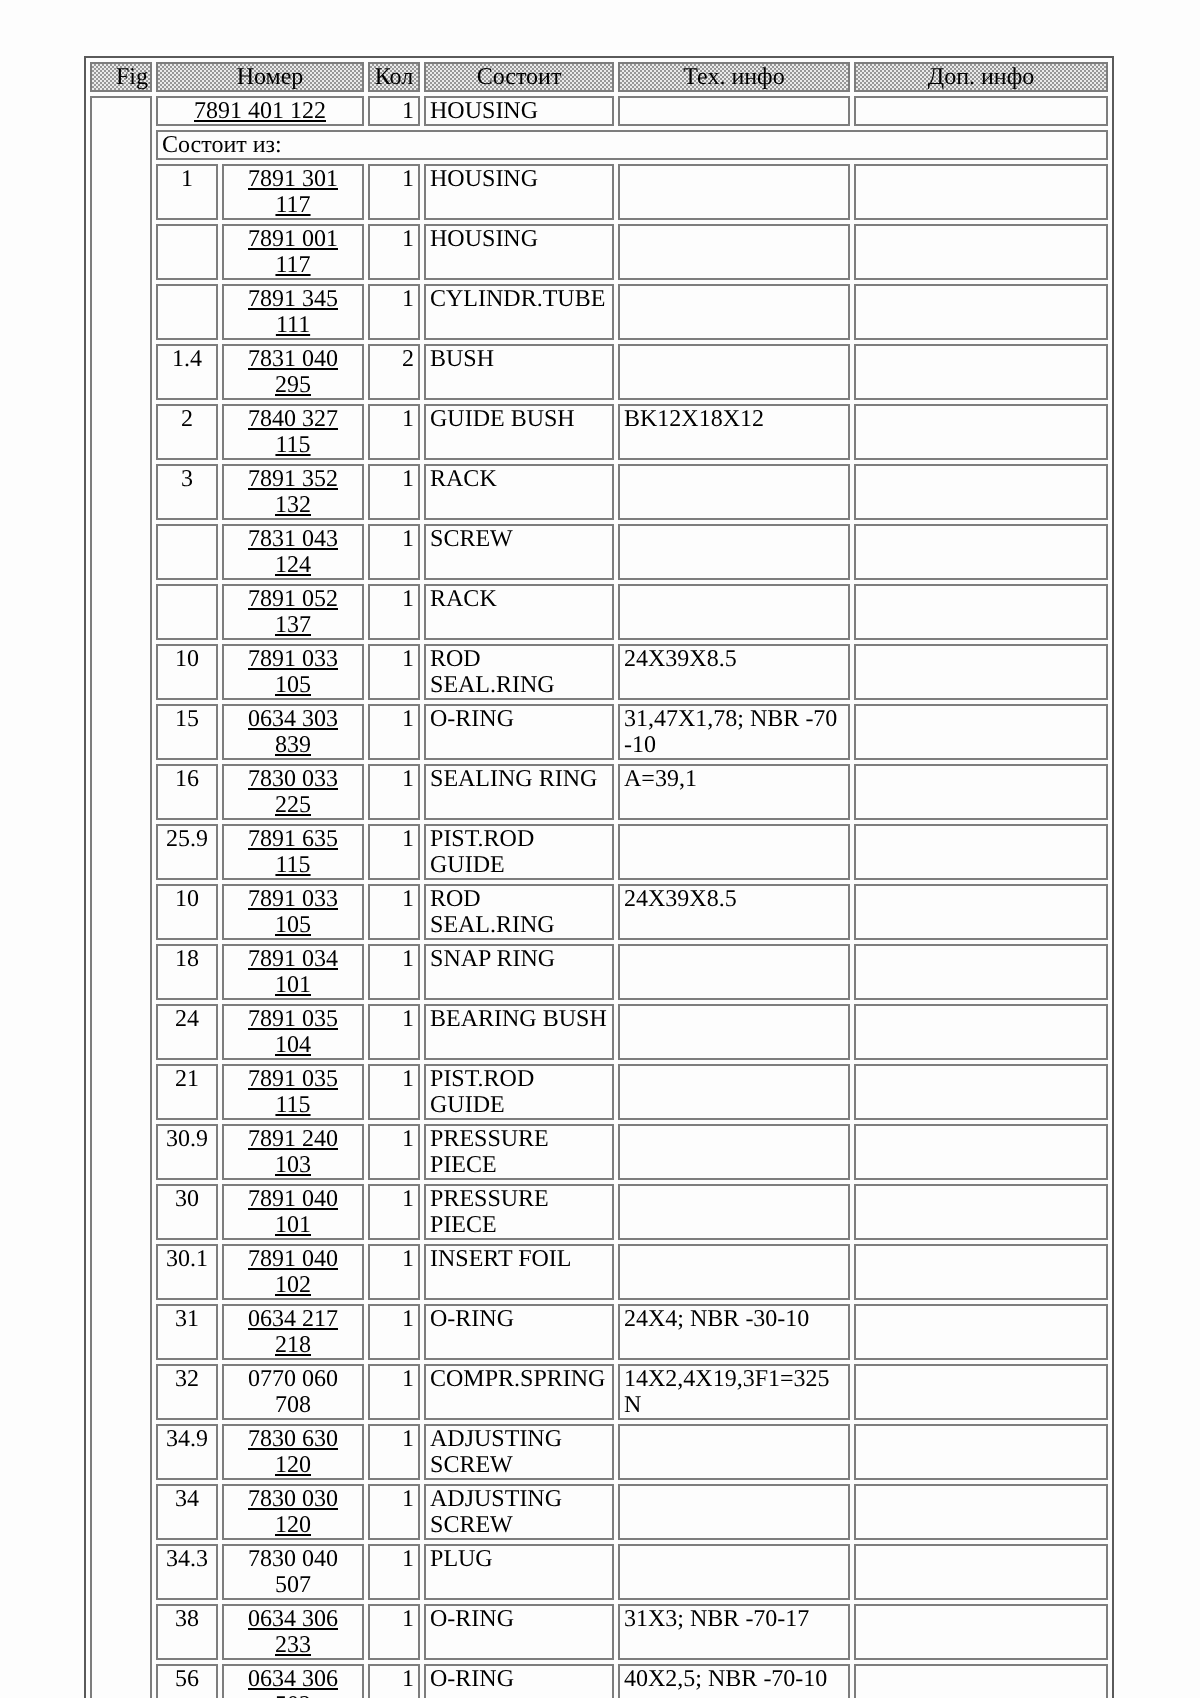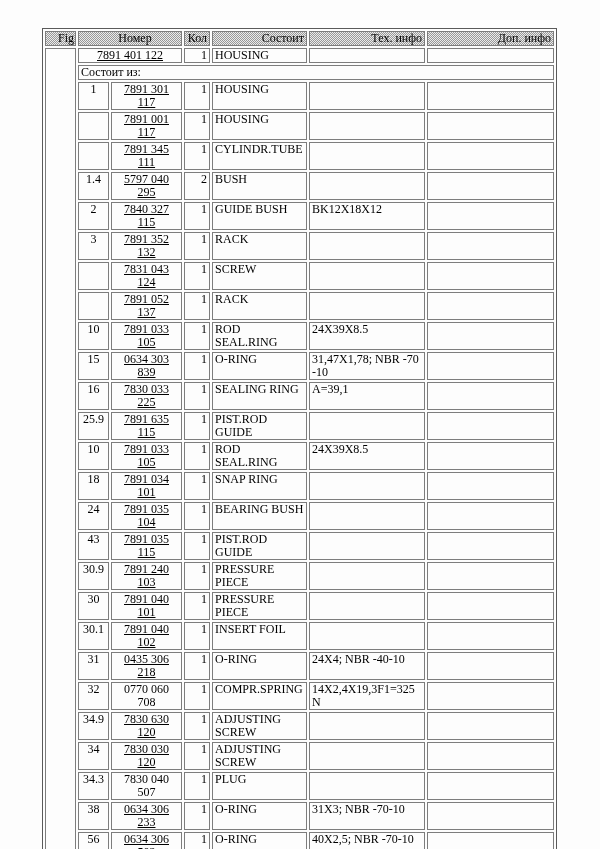--- a/index.html
+++ b/index.html
@@ -20,21 +20,21 @@
     position:absolute;left:42px;top:28px;width:515px;
     table-layout:fixed;border-collapse:separate;border-spacing:2px;
     border:1px solid var(--border-outer);background:#fdfdfd;
   }
   td,th{
     border:1px solid var(--border-cell);
     font-size:12px;line-height:13px;padding:0 2px;
     vertical-align:top;overflow:hidden;font-weight:normal;
   }
   th{
-    text-align:right;
+    text-align:center;
     background:repeating-conic-gradient(var(--hdr-dark) 0% 25%, var(--hdr-light) 0% 50%) 0 0 / 2px 2px;
   }
   th.c{text-align:center;padding-left:12px;}
   td.c{text-align:center;}
   td.r{text-align:right;}
   td.tech{word-break:break-all;margin-top:12px;}
   td.fig-outer{text-align:center;vertical-align:top;}
   a.plink{color:var(--text);text-decoration:underline;cursor:pointer;}
 </style>
 </head>
@@ -92,21 +92,21 @@
         <tr>
           <td class="c"></td>
           <td class="num c"><a class="plink" href="#">7891 345 111</a></td>
           <td class="r">1</td>
           <td>CYLINDR.TUBE</td>
           <td class="tech"></td>
           <td></td>
         </tr>
         <tr>
           <td class="c">1.4</td>
-          <td class="num c"><a class="plink" href="#">5797 040 295</a></td>
+          <td class="num c"><a class="plink" href="#">7831 040 295</a></td>
           <td class="r">2</td>
           <td>BUSH</td>
           <td class="tech"></td>
           <td></td>
         </tr>
         <tr>
           <td class="c">2</td>
           <td class="num c"><a class="plink" href="#">7840 327 115</a></td>
           <td class="r">1</td>
           <td>GUIDE BUSH</td>
@@ -187,21 +187,21 @@
         </tr>
         <tr>
           <td class="c">24</td>
           <td class="num c"><a class="plink" href="#">7891 035 104</a></td>
           <td class="r">1</td>
           <td>BEARING BUSH</td>
           <td class="tech"></td>
           <td></td>
         </tr>
         <tr>
-          <td class="c">43</td>
+          <td class="c">21</td>
           <td class="num c"><a class="plink" href="#">7891 035 115</a></td>
           <td class="r">1</td>
           <td>PIST.ROD GUIDE</td>
           <td class="tech"></td>
           <td></td>
         </tr>
         <tr>
           <td class="c">30.9</td>
           <td class="num c"><a class="plink" href="#">7891 240 103</a></td>
           <td class="r">1</td>
@@ -220,24 +220,24 @@
         <tr>
           <td class="c">30.1</td>
           <td class="num c"><a class="plink" href="#">7891 040 102</a></td>
           <td class="r">1</td>
           <td>INSERT FOIL</td>
           <td class="tech"></td>
           <td></td>
         </tr>
         <tr>
           <td class="c">31</td>
-          <td class="num c"><a class="plink" href="#">0435 306 218</a></td>
-          <td class="r">1</td>
-          <td>O-RING</td>
-          <td class="tech">24X4; NBR -40-10</td>
+          <td class="num c"><a class="plink" href="#">0634 217 218</a></td>
+          <td class="r">1</td>
+          <td>O-RING</td>
+          <td class="tech">24X4; NBR -30-10</td>
           <td></td>
         </tr>
         <tr>
           <td class="c">32</td>
           <td class="num c">0770 060 708</td>
           <td class="r">1</td>
           <td>COMPR.SPRING</td>
           <td class="tech">14X2,4X19,3F1=325N</td>
           <td></td>
         </tr>
@@ -263,21 +263,21 @@
           <td class="r">1</td>
           <td>PLUG</td>
           <td class="tech"></td>
           <td></td>
         </tr>
         <tr>
           <td class="c">38</td>
           <td class="num c"><a class="plink" href="#">0634 306 233</a></td>
           <td class="r">1</td>
           <td>O-RING</td>
-          <td class="tech">31X3; NBR -70-10</td>
+          <td class="tech">31X3; NBR -70-17</td>
           <td></td>
         </tr>
         <tr>
           <td class="c">56</td>
           <td class="num c"><a class="plink" href="#">0634 306 502</a></td>
           <td class="r">1</td>
           <td>O-RING</td>
           <td class="tech">40X2,5; NBR -70-10</td>
           <td></td>
         </tr>

